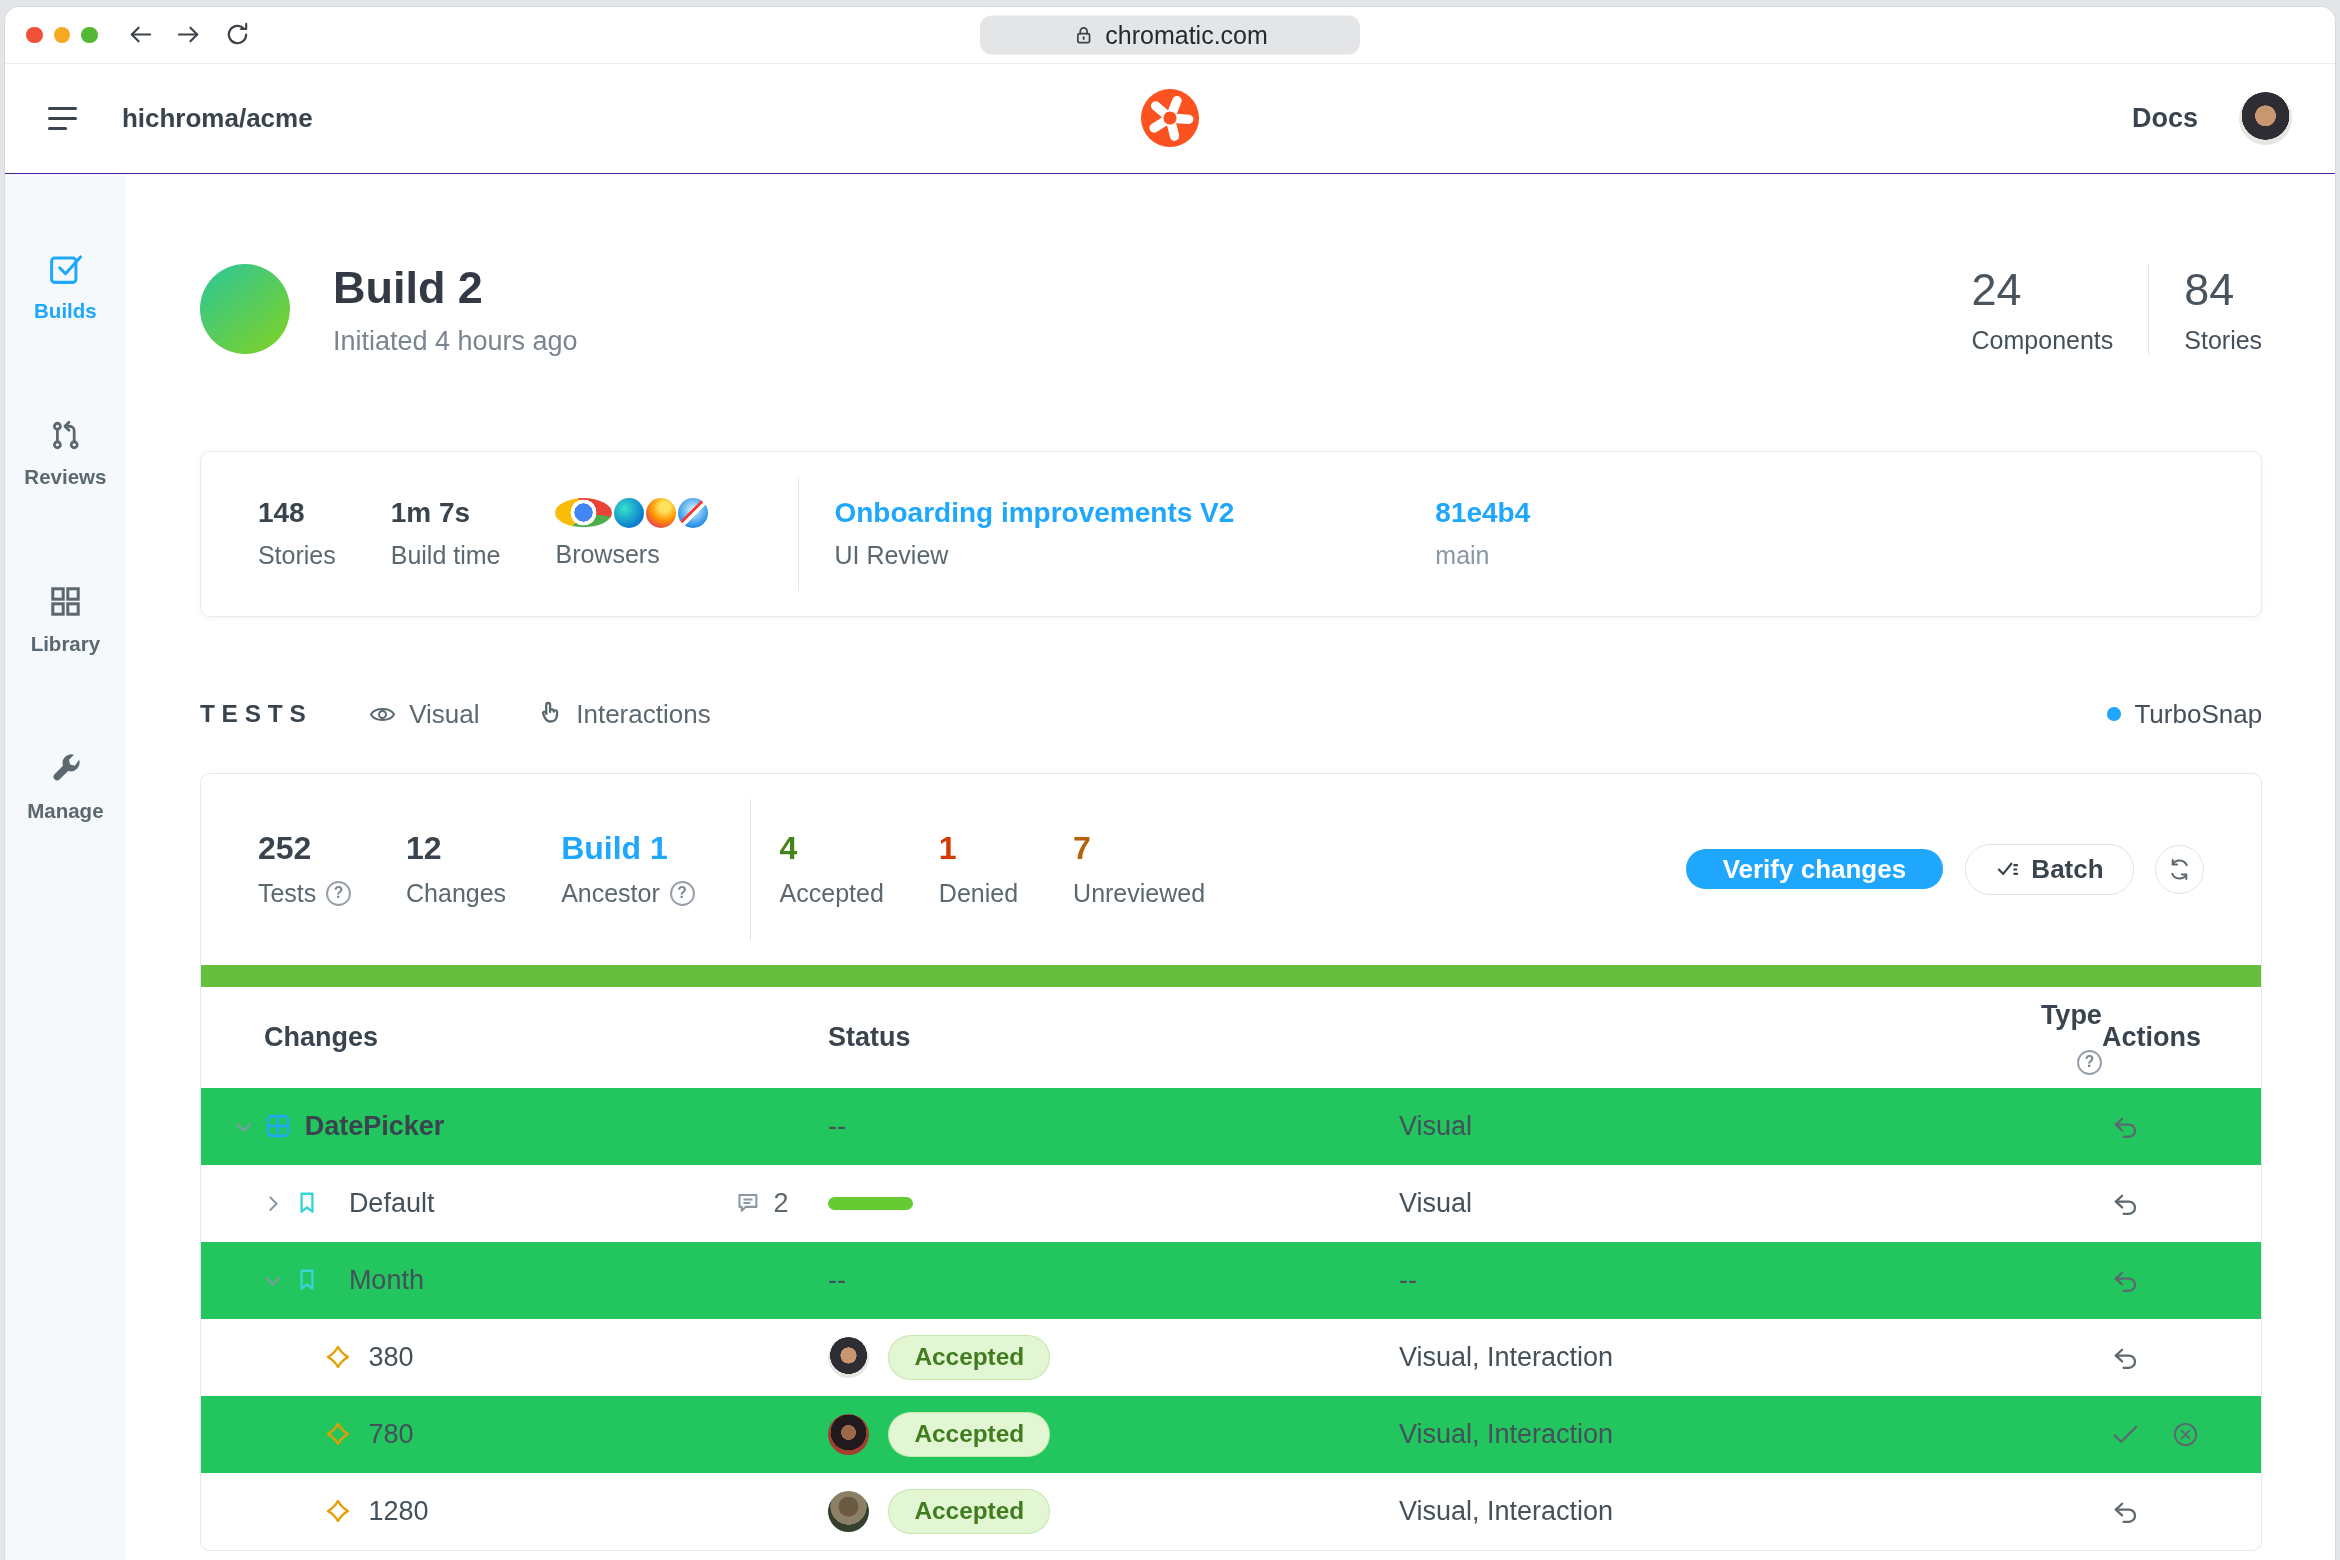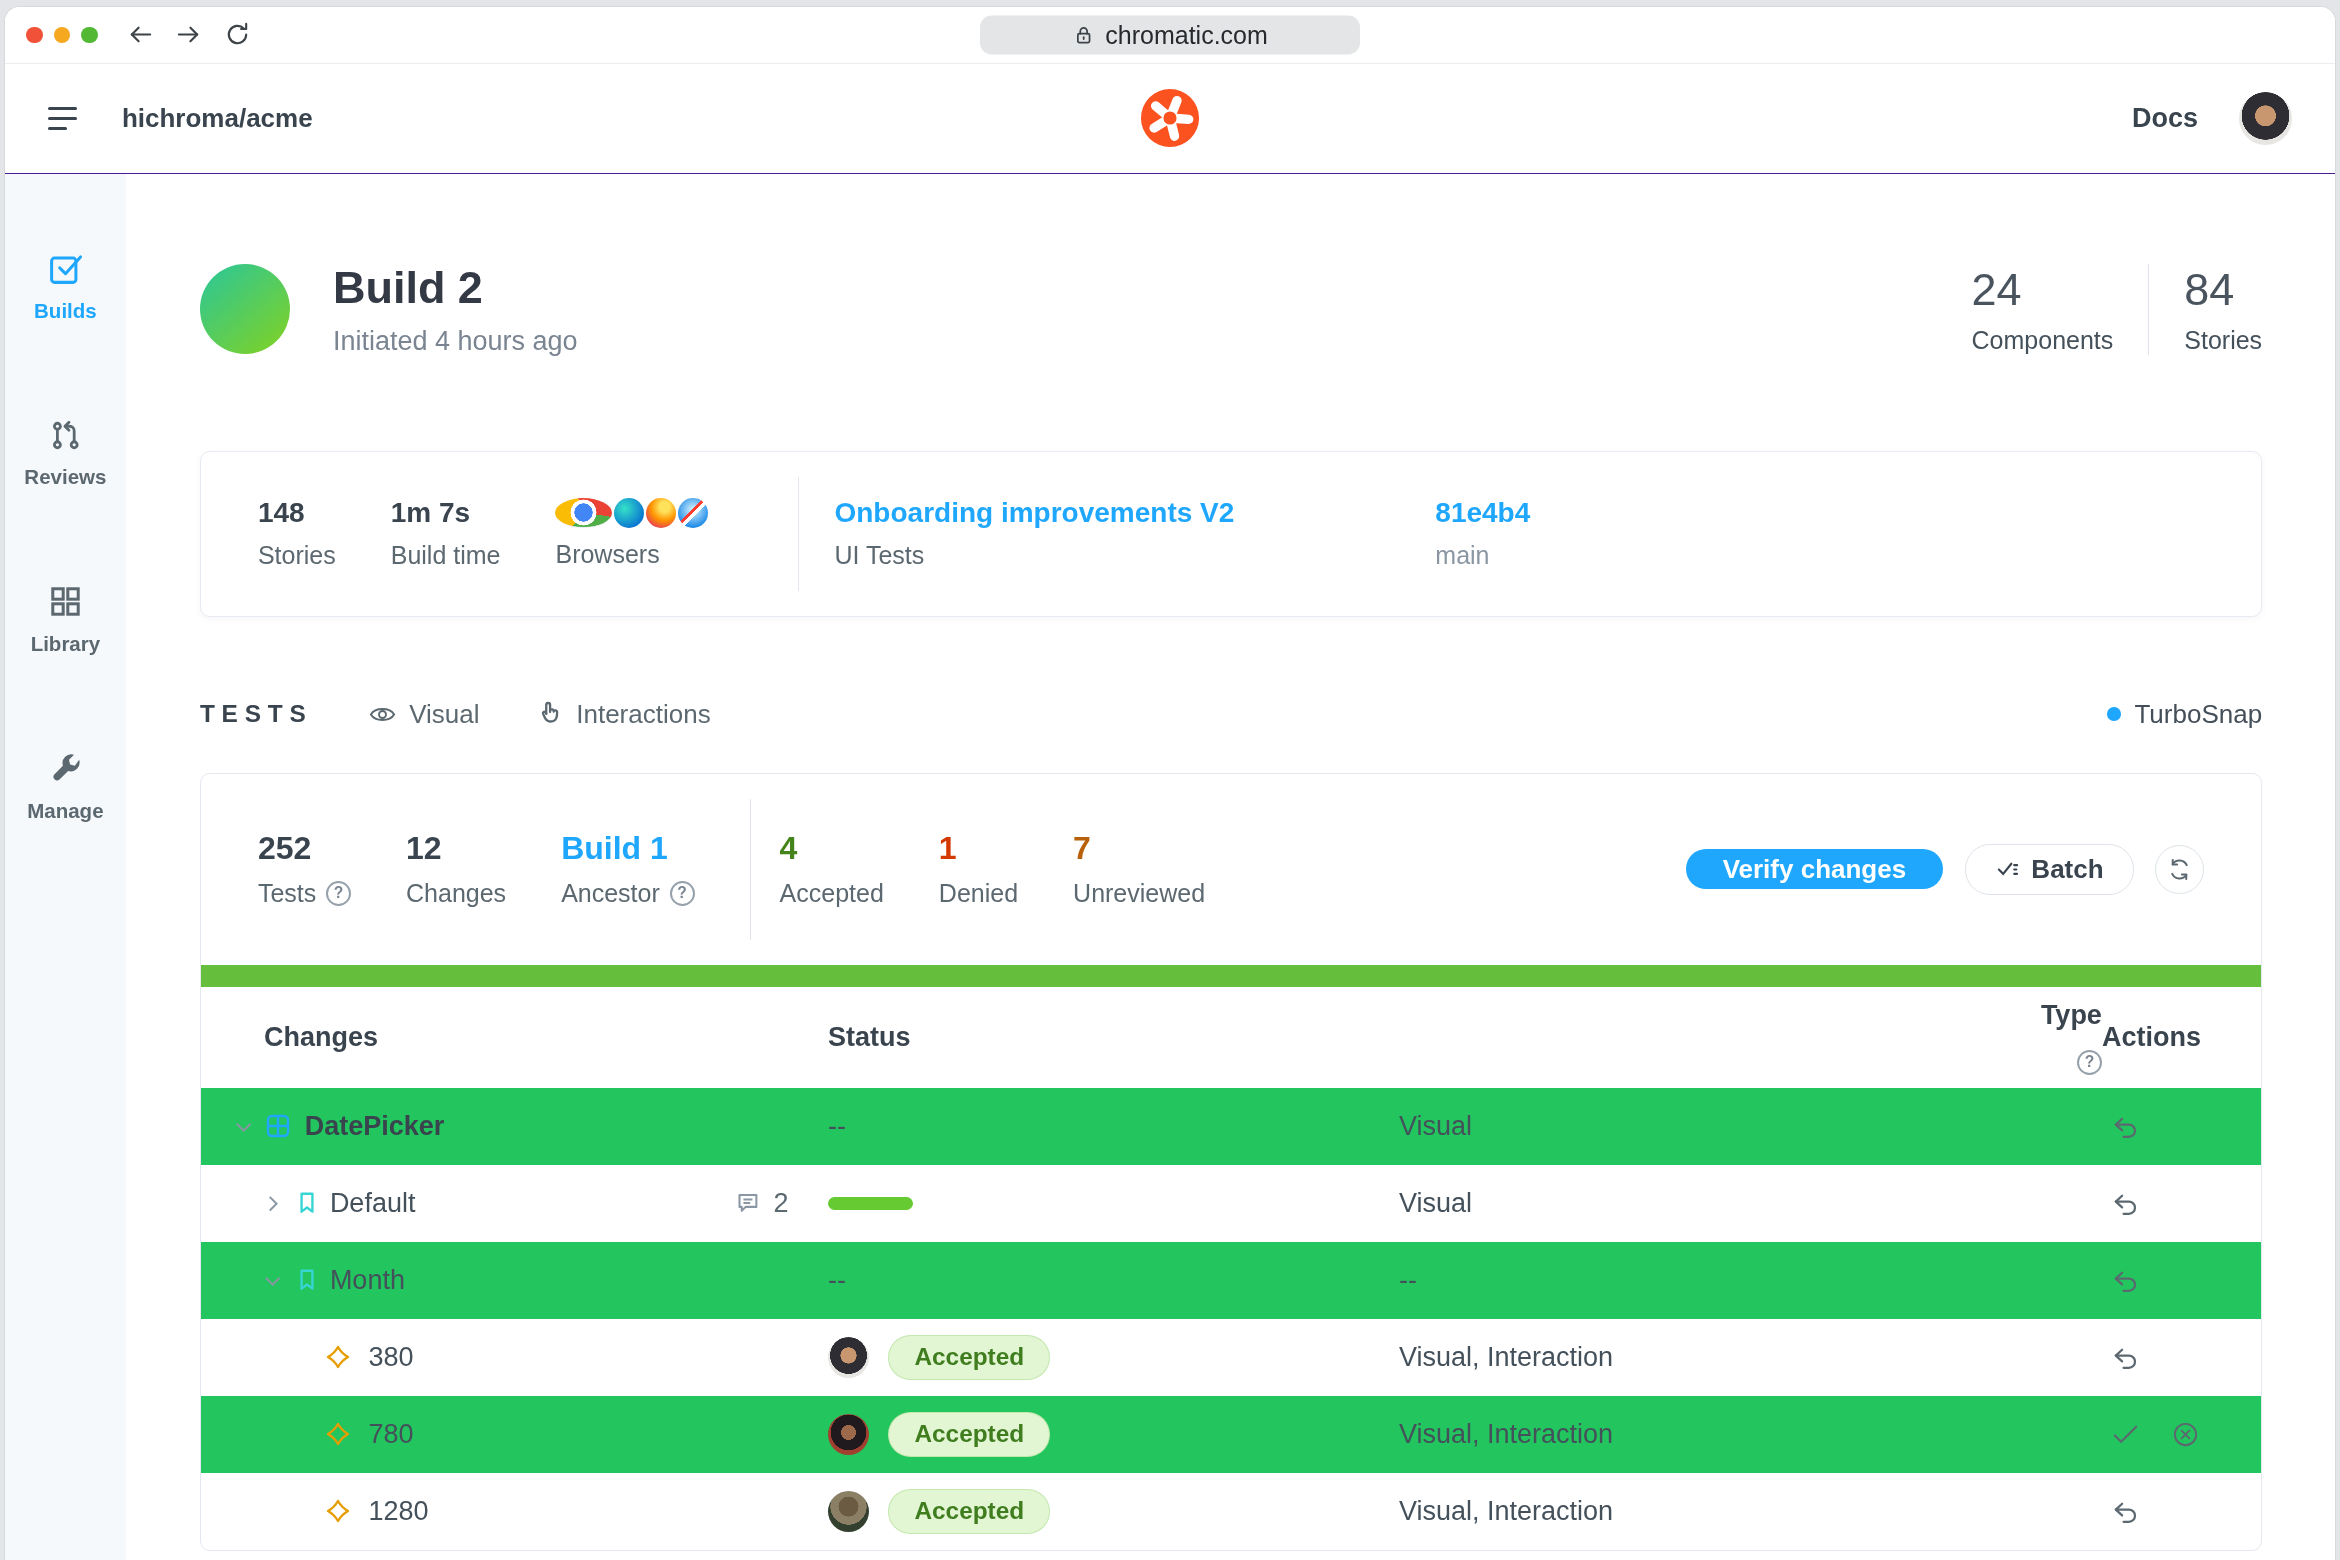--- a/index.html
+++ b/index.html
@@ -109,21 +109,21 @@
   .thead .type-h{ display:flex; align-items:flex-end; gap:19px;flex-direction:column; }
   .trow{ display:grid; grid-template-columns:596px 571px 703px 1fr; padding-left:31px; height:77px; align-items:center; font-size:27px; color:#44505A; }
   .trow.shade{ background:#22c55e; }
   .name-cell{ display:flex; align-items:center; gap:9.8px; }
   .name-cell .chev{ width:23.4px; height:23.4px; color:#8A96A3; flex:0 0 23.4px; cursor:pointer; }
   .name-cell svg{ display:block; }
   .ic26{ width:26px; height:26px; }
   .indent-story{ margin-left:29px; }
   .indent-snap{ margin-left:93px; }
   .comp-name{ font-weight:700; color:#39444E; margin-left:3.9px; }
-  .story-name{ margin-left:0; }
+  .story-name{ margin-left:19px; }
   .snap-name{ margin-left:7.8px; }
   .status-cell{ position:relative; display:flex; align-items:center; }
   .dashes{ color:#44505A; }
   .comment-flag{ position:absolute; left:-93px; display:flex; align-items:center; gap:11.7px; color:#5C6870; }
   .comment-flag svg{ width:27px; height:27px; }
   .mini-bar{ width:85px; height:13.7px; border-radius:6.8px; background:#66CB33; }
   .avatar-sm{ width:41px; height:41px; border-radius:50%; flex:0 0 41px; }
   .av-1{ background: radial-gradient(circle at 50% 45%, #c9976f 0 26%, #2e2d33 27% 60%, #e8e6e3 61%); }
   .av-2{ background: radial-gradient(circle at 50% 45%, #9c6a4a 0 24%, #201a1e 25% 58%, #a2402f 59%); }
   .av-3{ background: radial-gradient(circle at 50% 38%, #6b5b43 0 30%, #8b7f66 31% 55%, #33402f 56%); }
@@ -272,21 +272,21 @@
             <span class="bicon chrome"></span>
             <span class="bicon edge"></span>
             <span class="bicon firefox"></span>
             <span class="bicon safari"></span>
           </div>
           <div class="l">Browsers</div>
         </div>
         <div class="sum-div"></div>
         <div class="sum branch-block">
           <div class="v">Onboarding improvements V2</div>
-          <div class="l">UI Tests</div>
+          <div class="l">UI Review</div>
         </div>
         <div class="sum commit-block">
           <div class="v">81e4b4</div>
           <div class="l">main</div>
         </div>
       </section>
 
       <section class="tests-row">
         <span class="tests-title">TESTS</span>
         <span class="test-kind">

